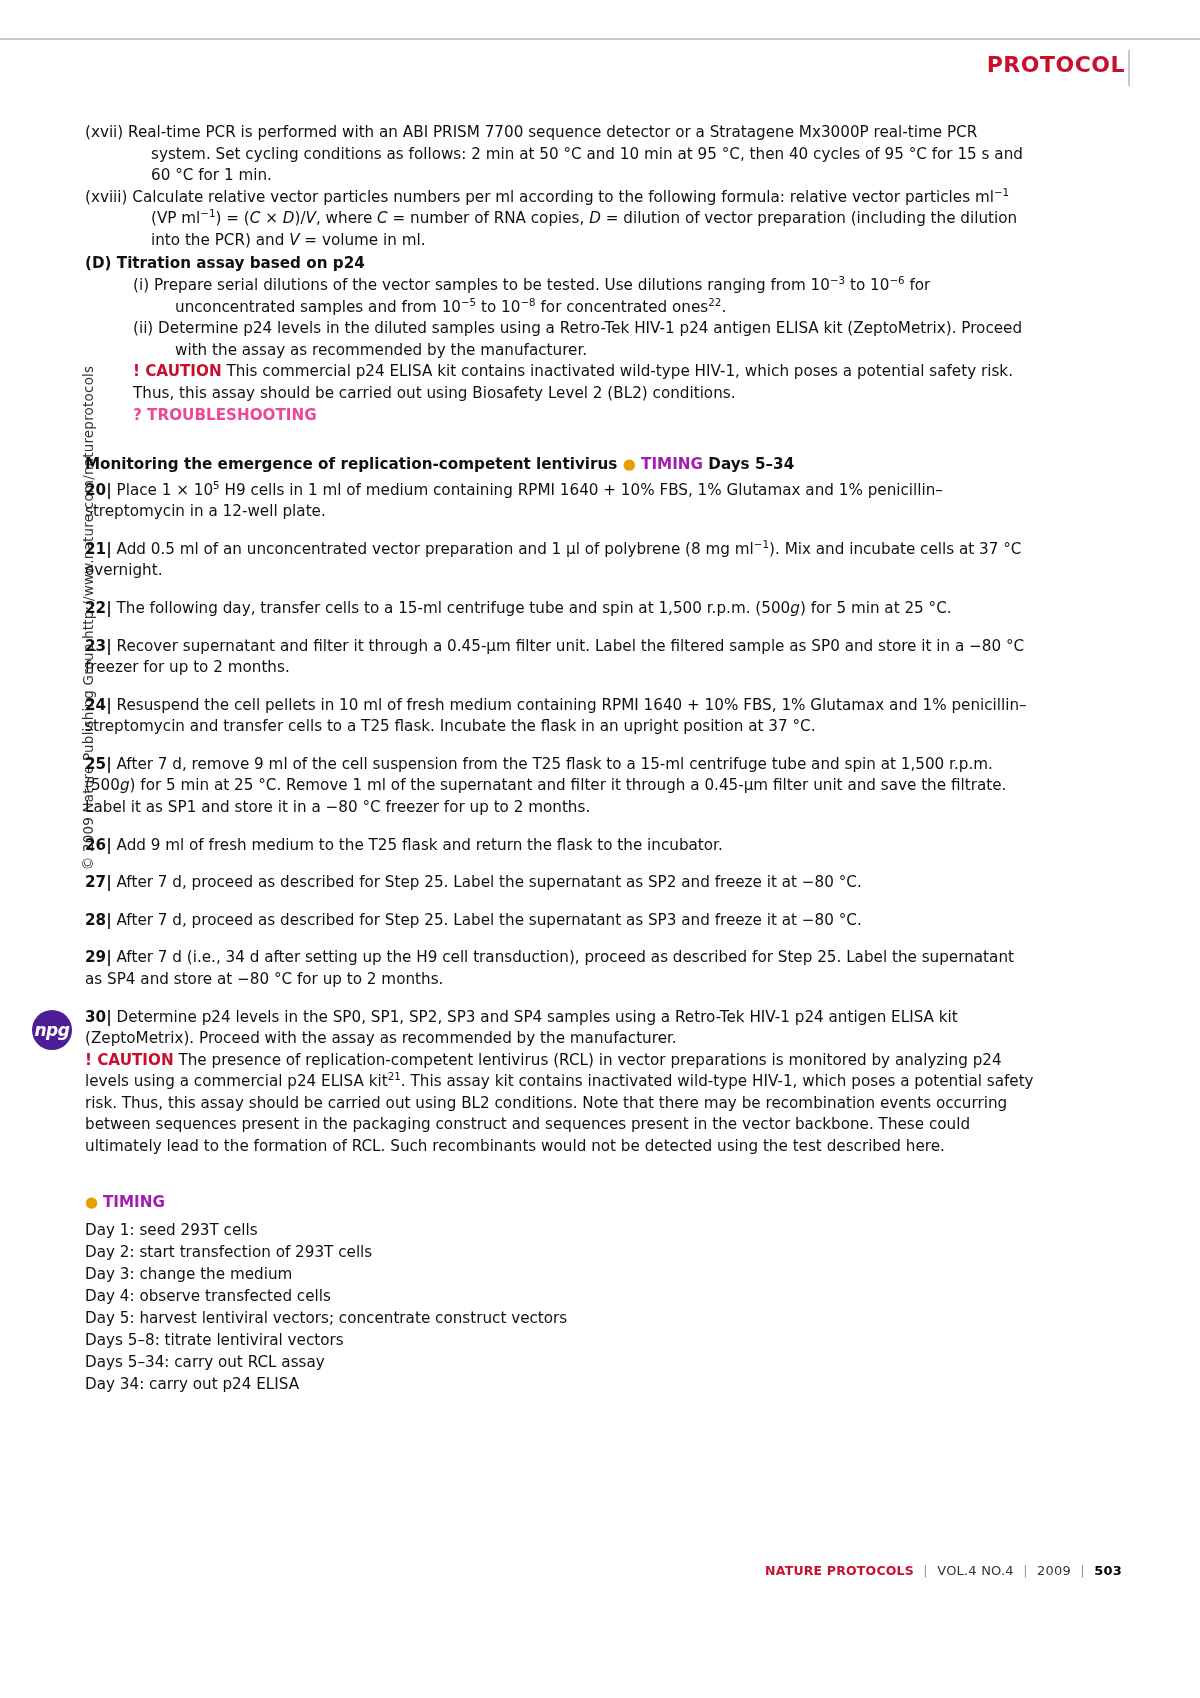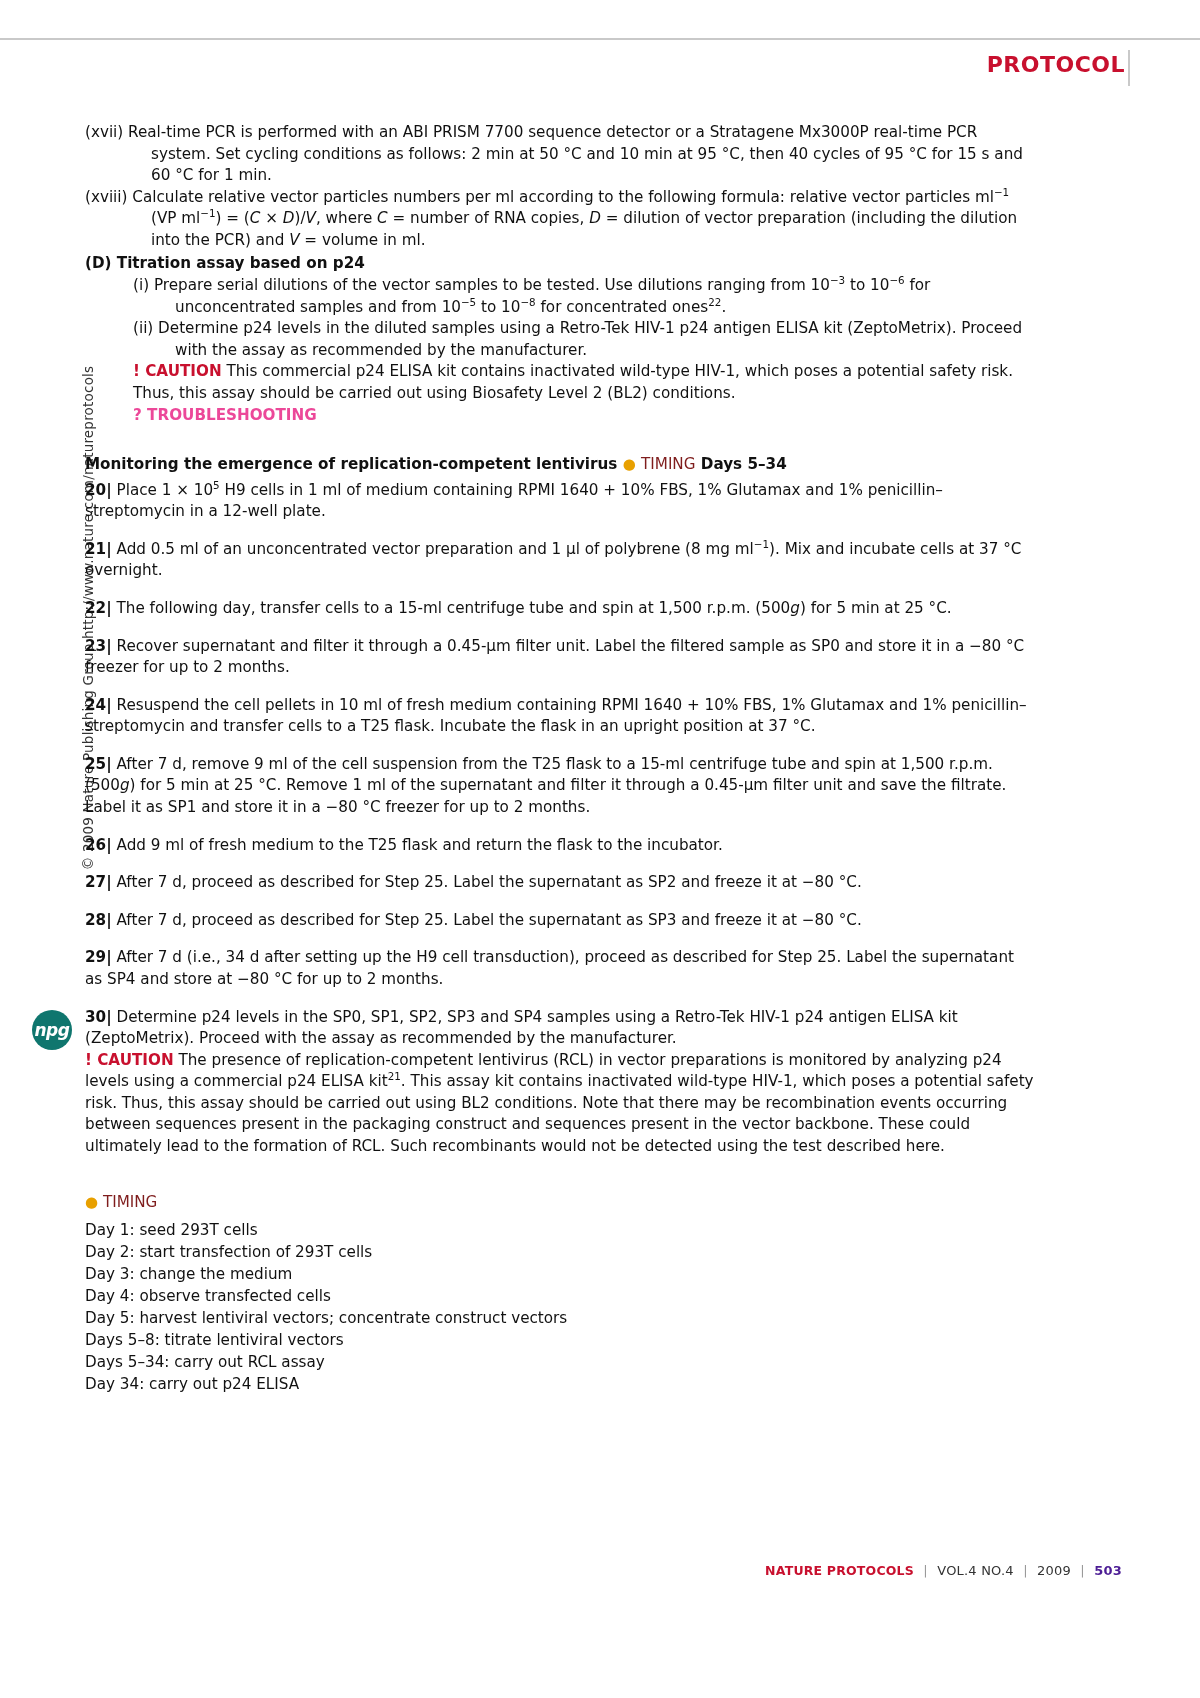--- a/index.html
+++ b/index.html
@@ -64,21 +64,21 @@
     white-space: nowrap;
     text-align: center;
   }
   .npg-logo {
     position: absolute;
     left: 32px;
     top: 1010px;
     width: 40px;
     height: 40px;
     border-radius: 50%;
-    background: #0f766e;
+    background: #4c1d95;
     color: #fff;
     font-size: 17px;
     font-style: italic;
     font-weight: bold;
     text-align: center;
     line-height: 40px;
     letter-spacing: -0.5px;
   }
   
   .content {
@@ -125,22 +125,22 @@
   .trouble {
     color: #ec4899;
     font-weight: bold;
     margin-left: 48px;
   }
   .subhead {
     font-weight: bold;
     margin-top: 28px;
   }
   .timing-label {
-    color: #7f1d1d;
-    font-weight: normal;
+    color: #a21caf;
+    font-weight: bold;
   }
   .bullet-dot {
     color: #e8a000;
     font-size: 15px;
   }
   .step {
     margin-top: 16px;
   }
   .stepnum {
     font-weight: bold;
@@ -163,21 +163,21 @@
     color: #333;
     letter-spacing: 0.2px;
   }
   .footer .brand {
     color: #c8102e;
     font-weight: bold;
     font-size: 12.5px;
   }
   .footer .pg {
     font-weight: bold;
-    color: #4c1d95;
+    color: #000000;
   }
   .sep { color: #999; margin: 0 5px; }
 </style>
 </head>
 <body>
 
 <div class="page">
 
   <div class="top-rule"></div>
   <div class="header-bar"></div>

